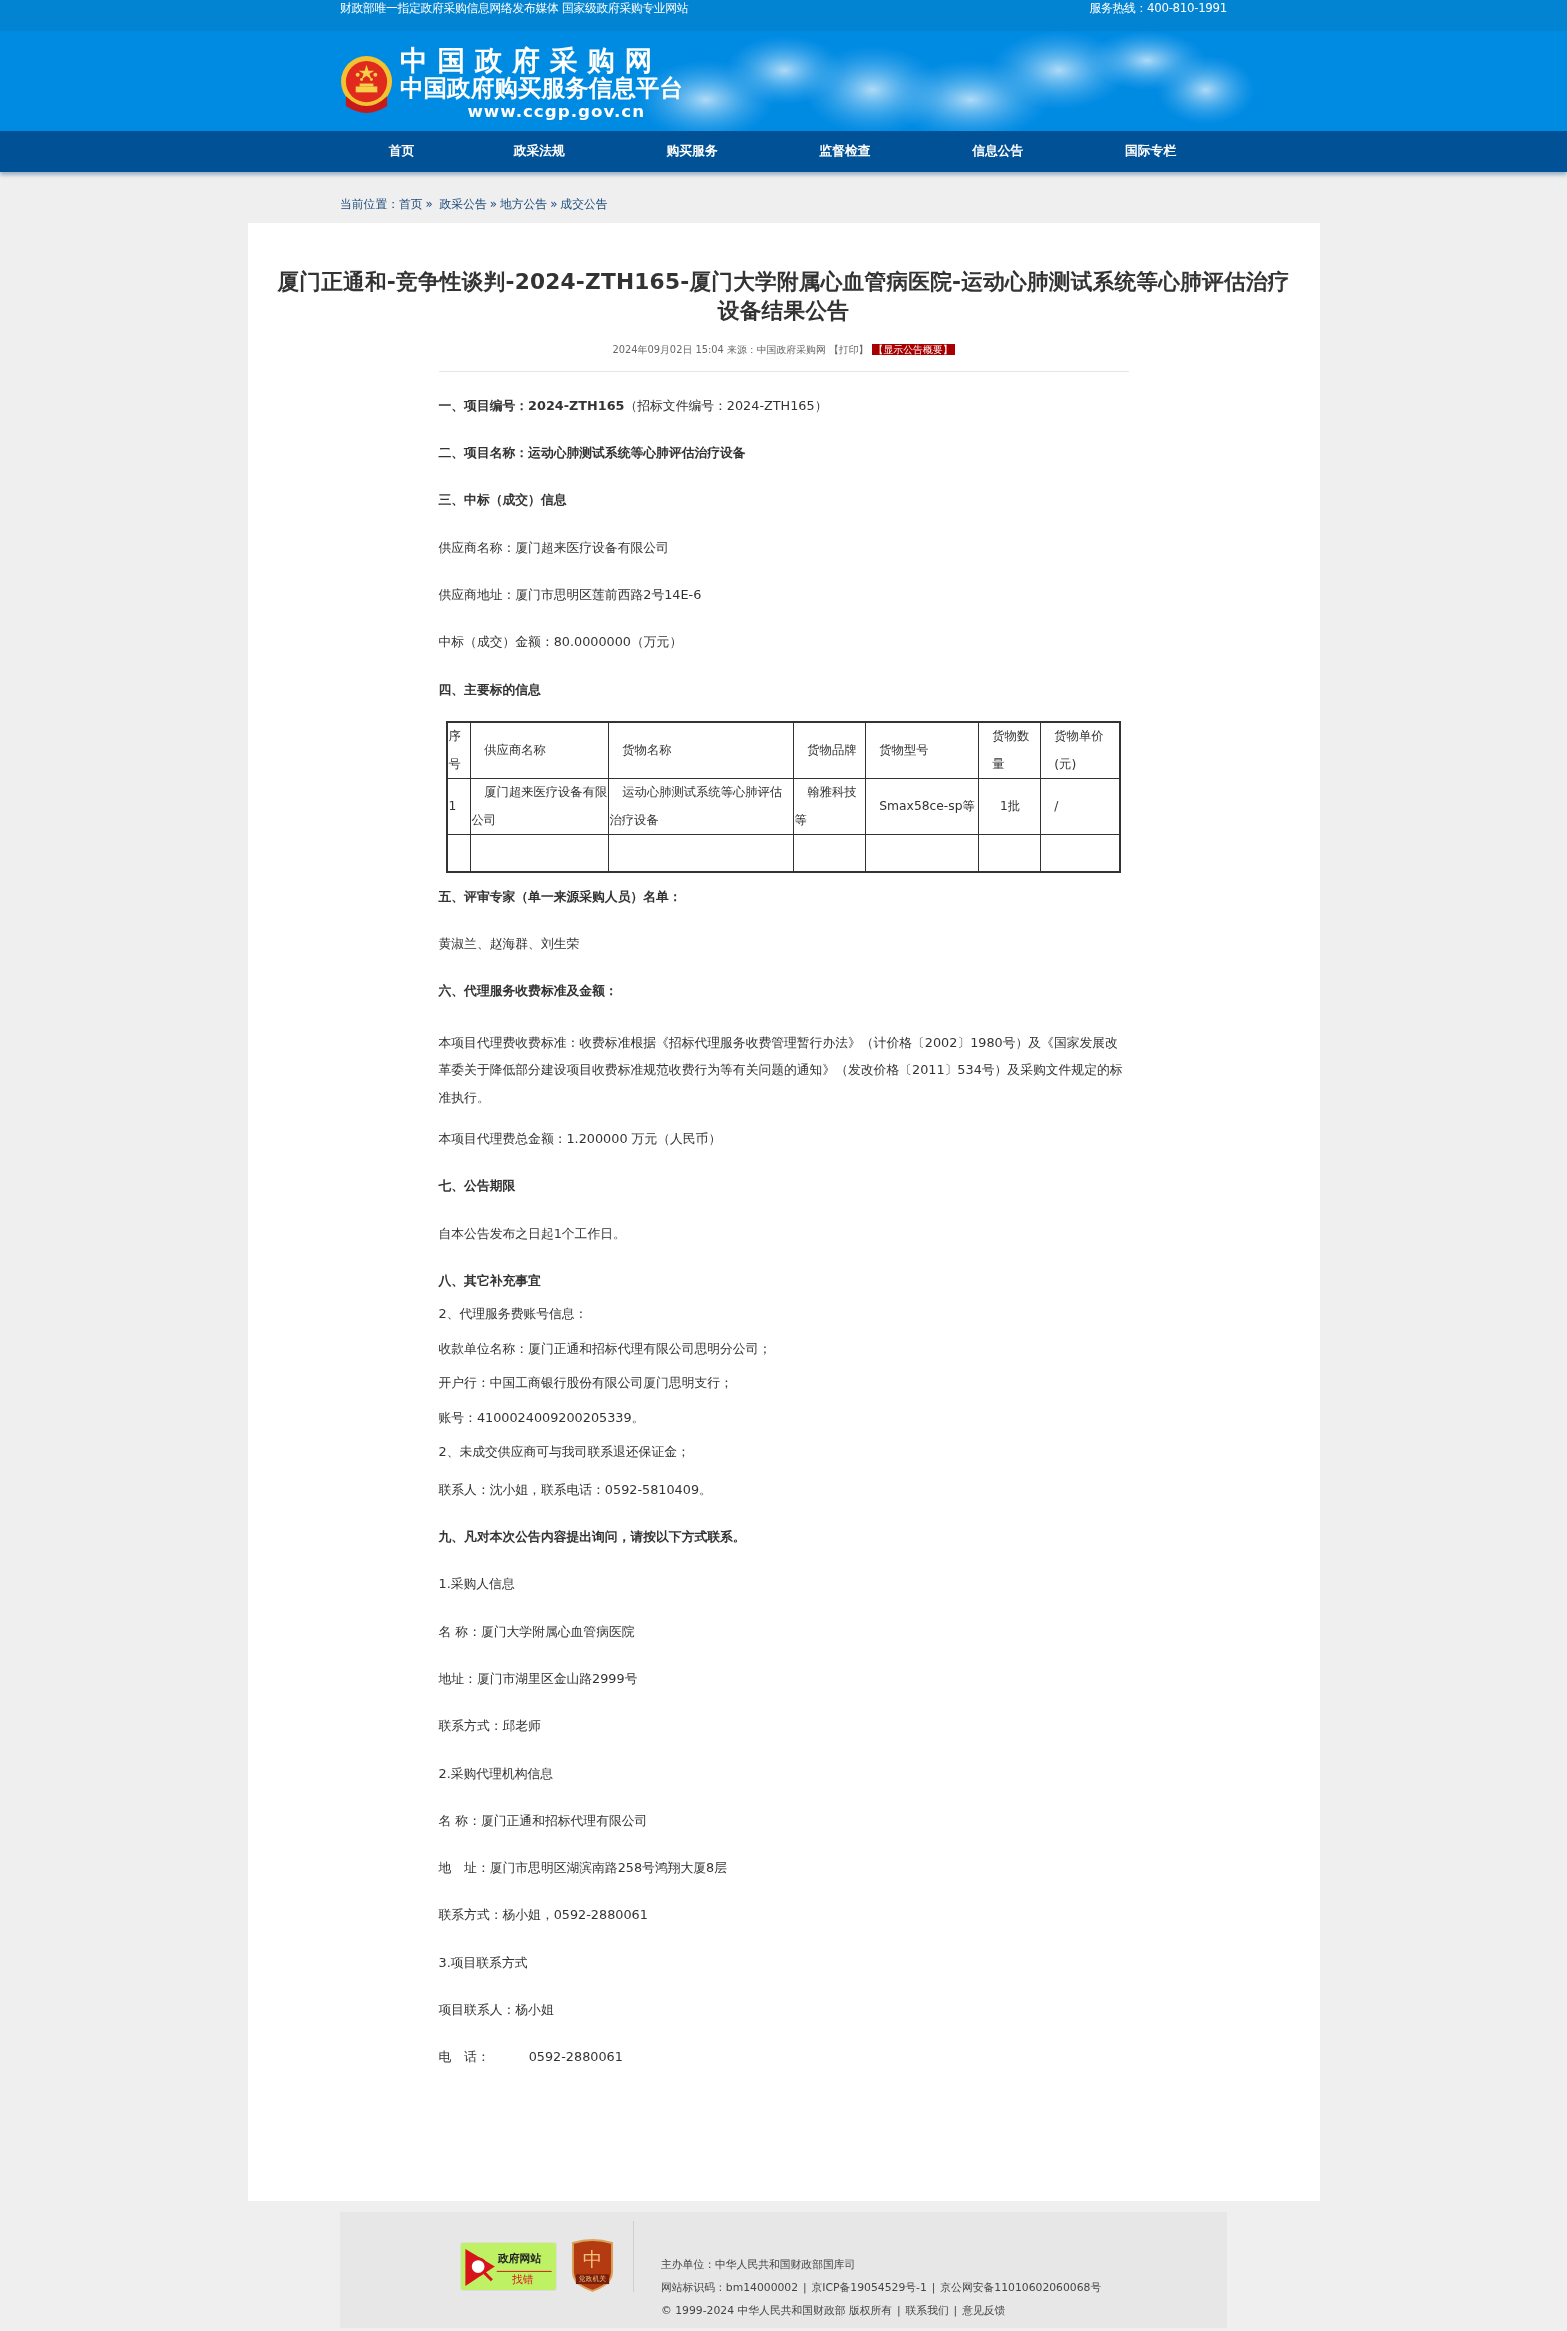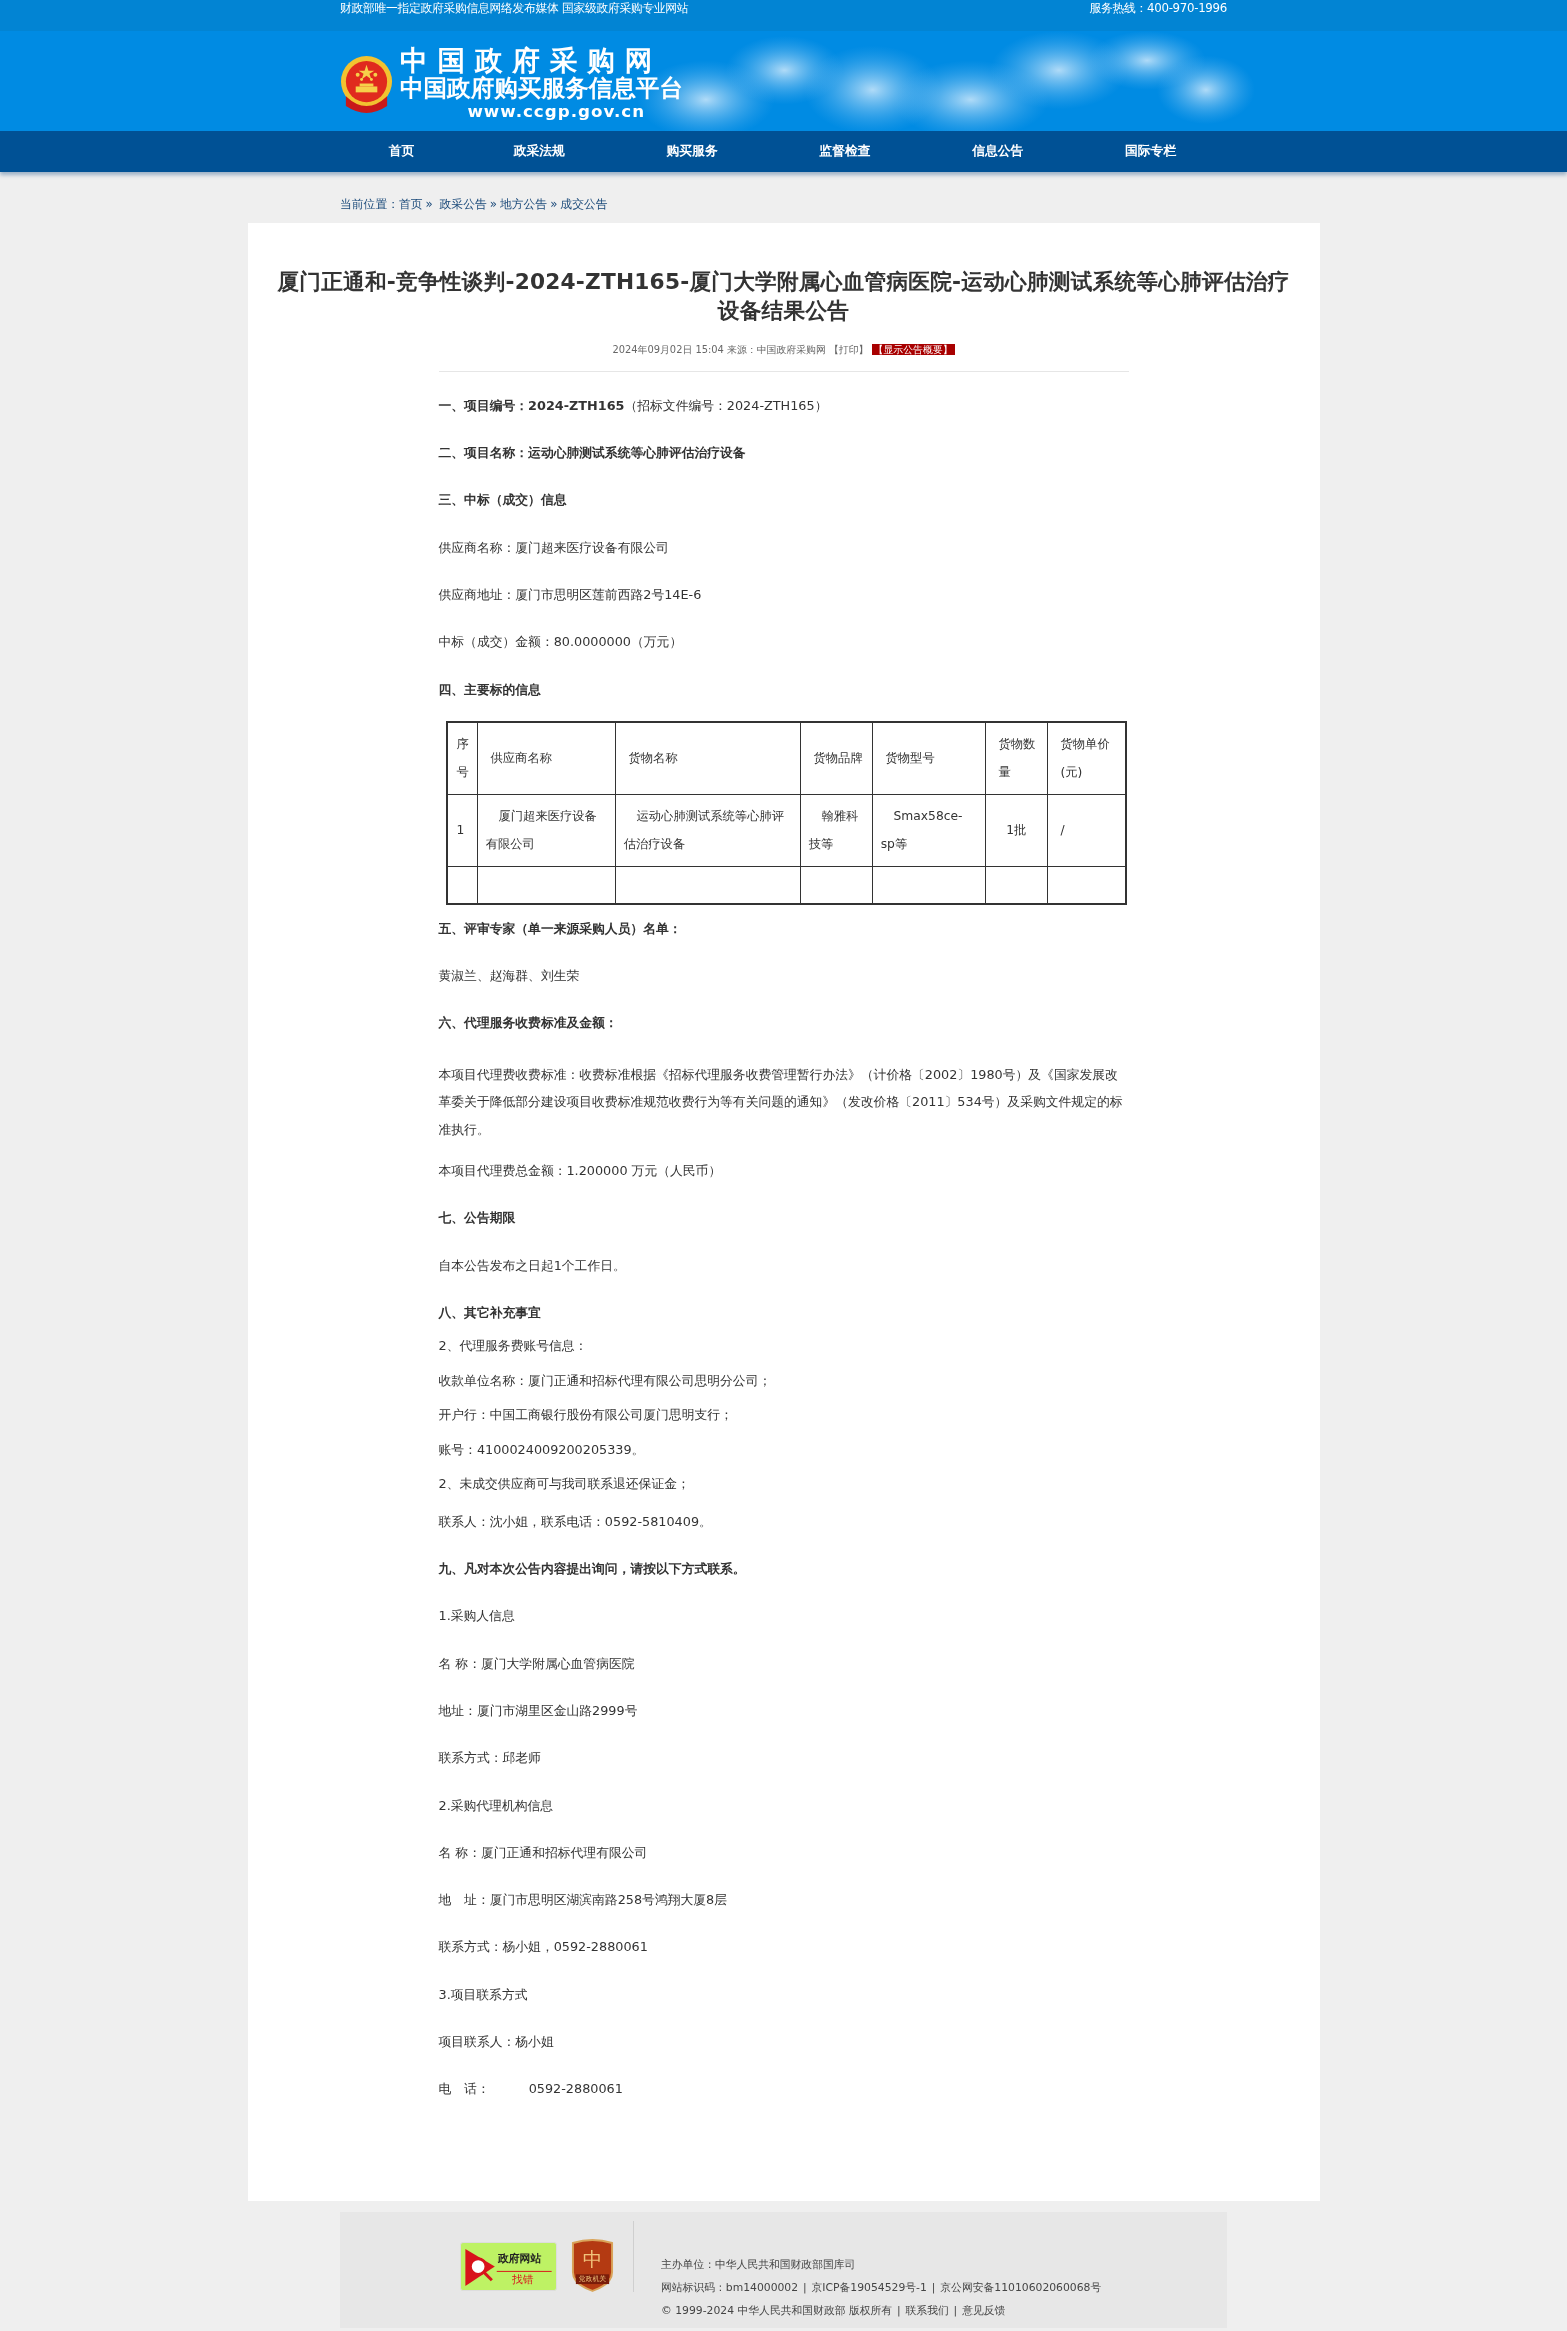--- a/index.html
+++ b/index.html
@@ -42,38 +42,38 @@
   .meta .summary { background: #a80000; color: #fff; padding: 0 2px; text-decoration: none; }
 
   .content { width: 690px; margin: 23.6px auto 0; font-size: 12.8px; color: #333; }
   .content p { line-height: 19.7px; }
   .content .b { font-weight: bold; }
   .gap28 { margin-top: 27.6px; }
   .gap14 { margin-top: 13.8px; }
   .gap18 { margin-top: 17.7px; }
 
   table.items { border-collapse: collapse; margin: 21.7px 0 0 7.9px; border: 2px solid #333; font-size: 12.3px; }
-  table.items td { border: 1px solid #333; vertical-align: middle; line-height: 27.6px; padding: 8px; }
+  table.items td { border: 1px solid #333; vertical-align: middle; line-height: 27.6px; padding: 0; }
 
   
   .footer { width: 887px; margin: 11.8px auto 0; background: #e7e7e7; height: 116px; position: relative; }
   .f-badge1 { position: absolute; left: 120px; top: 29.6px; width: 97px; height: 49px; background: #bef264; border-radius: 3px; border: 1px solid #ddd; }
   .f-badge2 { position: absolute; left: 230px; top: 24.6px; width: 45px; height: 55px; }
   .f-divider { position: absolute; left: 293px; top: 8.9px; width: 1px; height: 71px; background: #cfcfcf; }
   .f-text { position: absolute; left: 321px; top: 42px; font-size: 10.8px; color: #444; line-height: 22.7px; }
   .f-text a { color: #444; text-decoration: none; text-align: center; }
   .f-text .pipe { margin: 0 4.9px; }
 </style>
 </head>
 <body>
 
 <div class="topbar">
   <div class="wrap">
     <span>财政部唯一指定政府采购信息网络发布媒体 国家级政府采购专业网站</span>
-    <span>服务热线：400-970-1996</span>
+    <span>服务热线：400-810-1991</span>
   </div>
 </div>
 
 <div class="banner">
   <div class="wrap">
     <svg class="clouds" viewBox="0 0 640 102">
       <defs>
         <radialGradient id="cg" cx="50%" cy="50%" r="50%">
           <stop offset="0%" stop-color="#cfe9fb" stop-opacity="0.85"></stop>
           <stop offset="100%" stop-color="#5fb4ee" stop-opacity="0"></stop>

